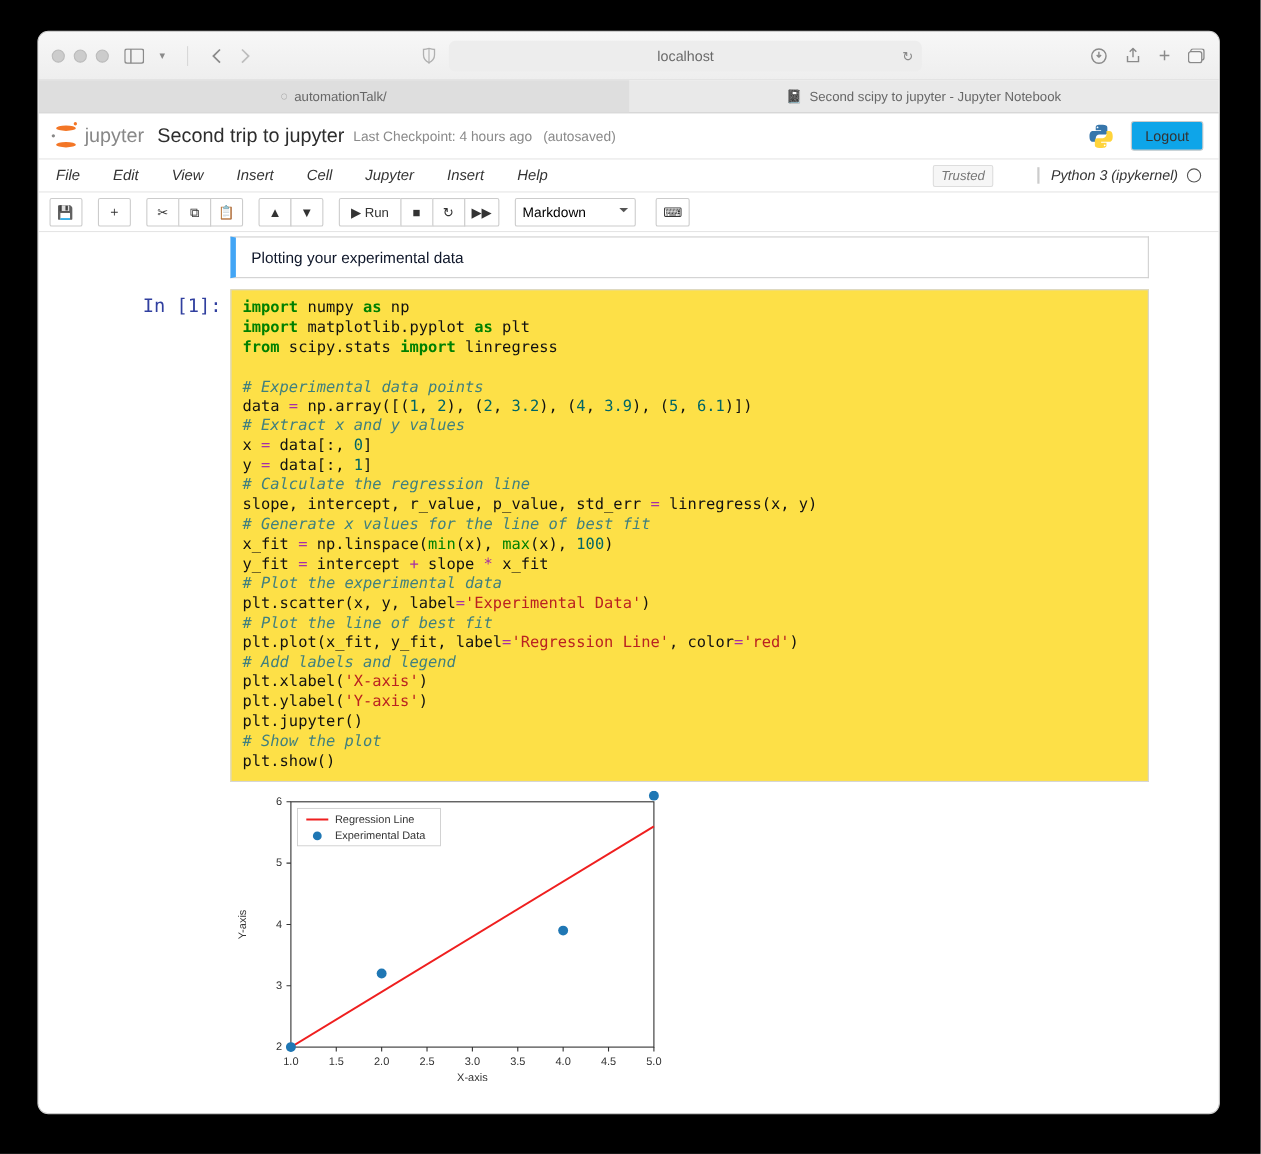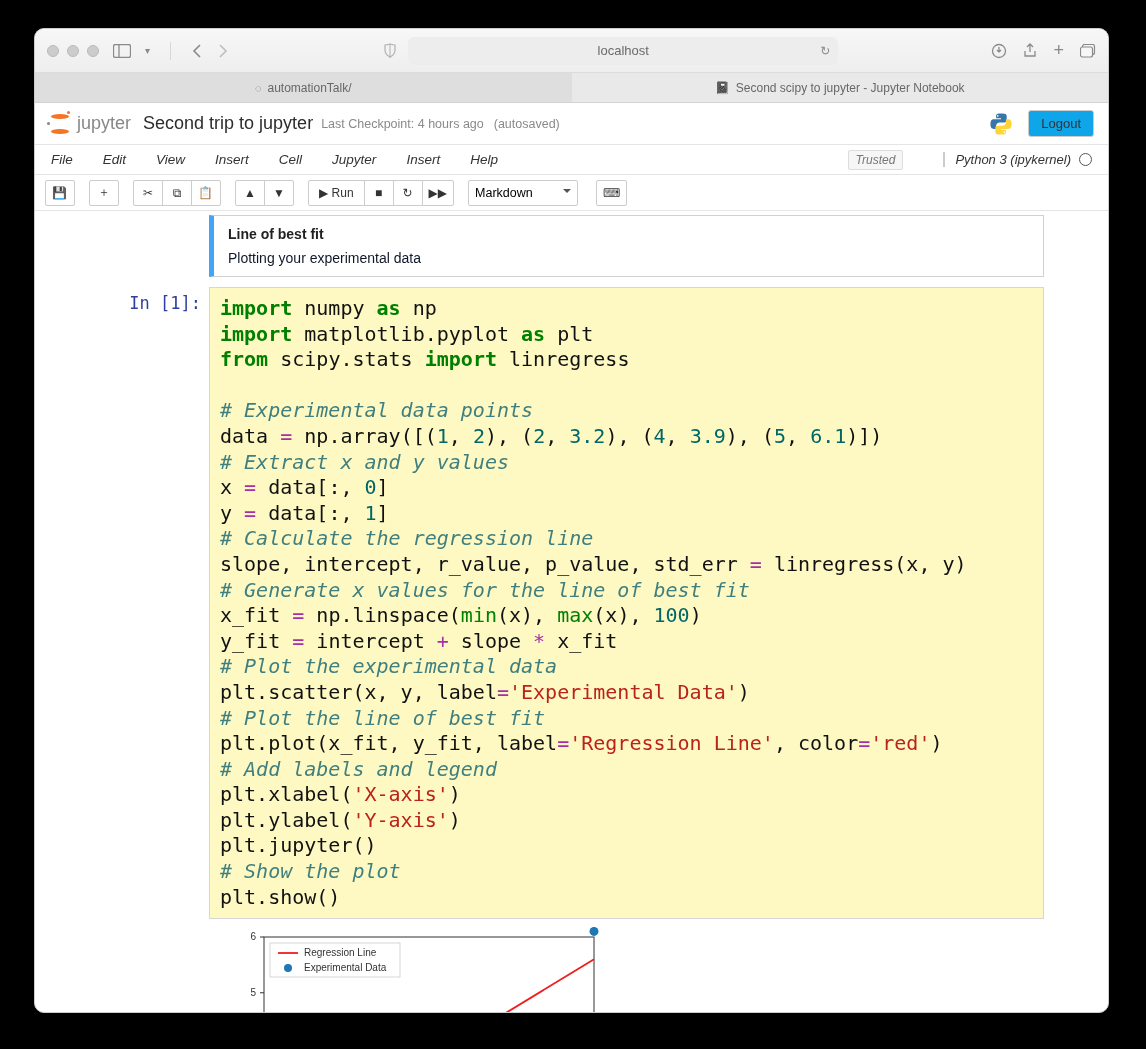--- a/index.html
+++ b/index.html
@@ -44,21 +44,21 @@
   .tbtn-group .tbtn:last-child{border-radius:0 2px 2px 0;}
   .cell-type-sel{border:1px solid #ccc;height:26px;font-size:12.5px;padding:0 18px 0 6px;background:#fff;border-radius:2px;position:relative;display:flex;align-items:center;min-width:110px;}
   .cell-type-sel::after{content:"";position:absolute;right:6px;top:8px;border:4px solid transparent;border-top-color:#555;}
   .notebook { padding:4px 64px 20px 64px; overflow:auto; height:calc(100% - 44px - 30px - 42px - 30px - 36px);}
   .cell { display:flex; margin-bottom:6px;}
   .cell-prompt { width:110px; text-align:right; padding:6px 8px 0 0; font-family:Menlo,Monaco,monospace; font-size:17px; color:#303f9f;}
   .cell-body { flex:1;}
   .md-cell { border:1px solid #d0d0d0; border-left:5px solid #42a5f5; background:#fff; padding:10px 14px;}
   .md-cell h3{ font-size:14px; color:#222; margin-bottom:8px;}
   .md-cell p{ font-size:14px; color:#0f172a;}
-  .code-cell{ border:1px solid #d6d6d6; background:#fef9c3; padding:8px 10px; font-family:Menlo,Monaco,Consolas,monospace; font-size:20px; line-height:1.28; white-space:pre; color:#111; overflow-x:auto;}
+  .code-cell{ border:1px solid #d6d6d6; background:#fde047; padding:8px 10px; font-family:Menlo,Monaco,Consolas,monospace; font-size:14px; line-height:1.28; white-space:pre; color:#111; overflow-x:auto;}
   .kw{color:#008000;font-weight:bold;}
   .cm{color:#3f7f7f;font-style:italic;}
   .num{color:#006666;}
   .str{color:#ba2121;}
   .op{color:#a62ea6;}
   .fn{color:#008000;}
   .output{margin-top:8px;margin-left:0;}
   .chart-svg{background:#fff;}
   .icon{display:inline-flex;align-items:center;justify-content:center;}
 </style>
@@ -228,21 +228,20 @@
         <span class="icon">⌨</span>
       </button>
   </div>
 
   <div class="notebook">
 
     <div class="cell">
       <div class="cell-prompt"></div>
       <div class="cell-body">
         <div class="md-cell">
-          <h3>Line of best fit</h3>
           <p>Plotting your experimental data</p>
         </div>
       </div>
     </div>
 
     <div class="cell" style="margin-top:10px;">
       <div class="cell-prompt">In [1]:</div>
       <div class="cell-body">
         <div class="code-cell" id="code-block"><span class="kw">import</span><span> numpy </span><span class="kw">as</span><span> np
 </span><span class="kw">import</span><span> matplotlib.pyplot </span><span class="kw">as</span><span> plt

